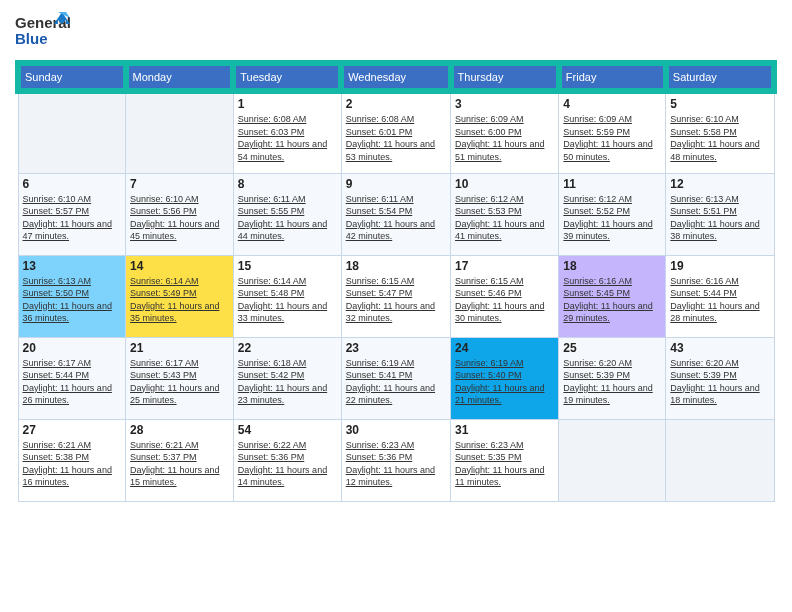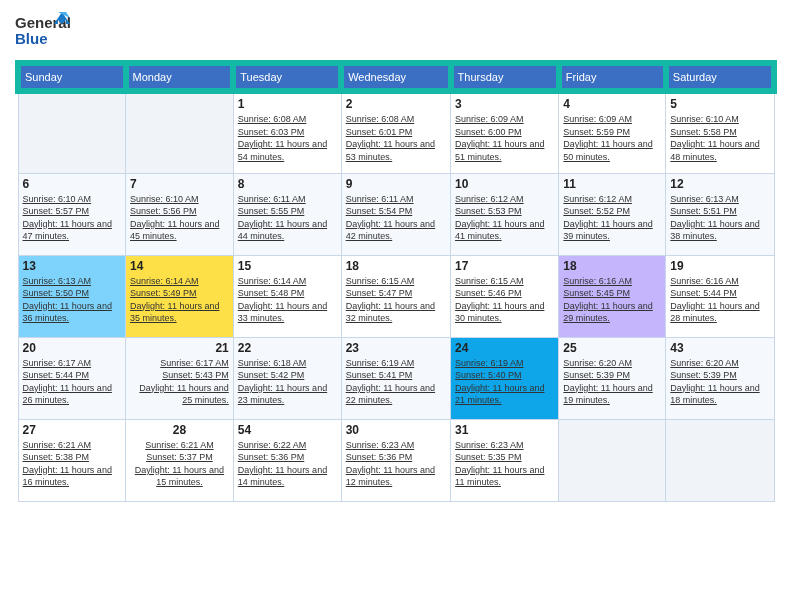--- a/index.html
+++ b/index.html
@@ -241,21 +241,21 @@
 Daylight: 11 hours and 28 minutes.</div>
           </td>
         </tr>
         <tr>
           <td style="background: rgb(245, 248, 252);">
             <span class="day-number">20</span>
             <div class="day-info" style="white-space: pre-line;">Sunrise: 6:17 AM
 Sunset: 5:44 PM
 Daylight: 11 hours and 26 minutes.</div>
           </td>
-          <td style="background: rgb(245, 248, 252); text-align: right;">
+          <td style="background: rgb(245, 248, 252);">
             <span class="day-number">21</span>
             <div class="day-info" style="white-space: pre-line;">Sunrise: 6:17 AM
 Sunset: 5:43 PM
 Daylight: 11 hours and 25 minutes.</div>
           </td>
           <td style="background: rgb(245, 248, 252);">
             <span class="day-number">22</span>
             <div class="day-info" style="white-space: pre-line;">Sunrise: 6:18 AM
 Sunset: 5:42 PM
 Daylight: 11 hours and 23 minutes.</div>
@@ -285,21 +285,21 @@
 Daylight: 11 hours and 18 minutes.</div>
           </td>
         </tr>
         <tr>
           <td style="background: rgb(255, 255, 255);">
             <span class="day-number">27</span>
             <div class="day-info" style="white-space: pre-line;">Sunrise: 6:21 AM
 Sunset: 5:38 PM
 Daylight: 11 hours and 16 minutes.</div>
           </td>
-          <td style="background: rgb(255, 255, 255); text-align: center;">
+          <td style="background: rgb(255, 255, 255);">
             <span class="day-number">28</span>
             <div class="day-info" style="white-space: pre-line;">Sunrise: 6:21 AM
 Sunset: 5:37 PM
 Daylight: 11 hours and 15 minutes.</div>
           </td>
           <td style="background: rgb(255, 255, 255);">
             <span class="day-number">54</span>
             <div class="day-info" style="white-space: pre-line;">Sunrise: 6:22 AM
 Sunset: 5:36 PM
 Daylight: 11 hours and 14 minutes.</div>

